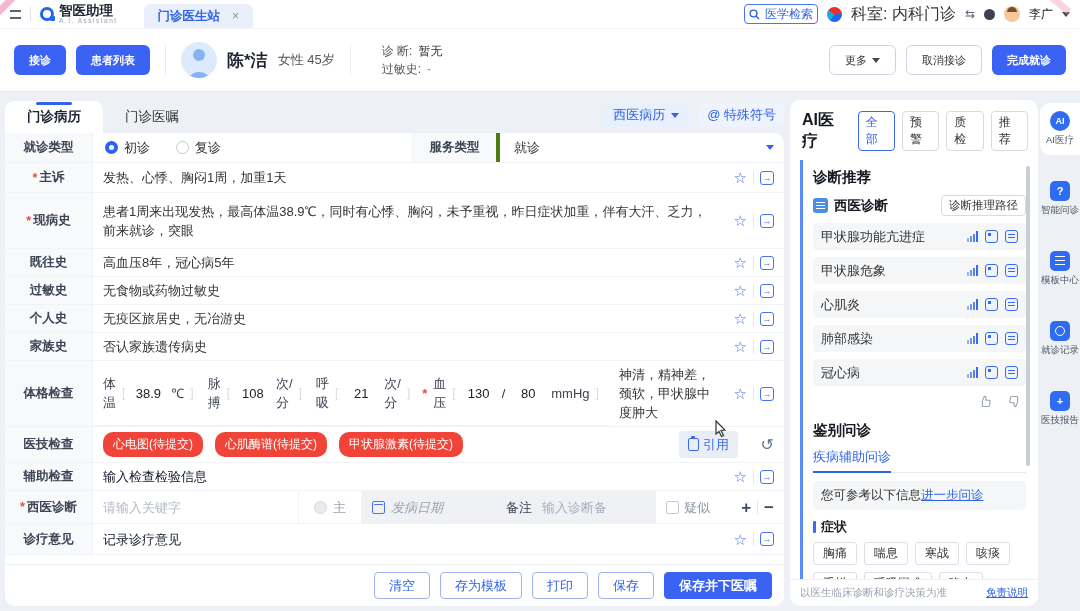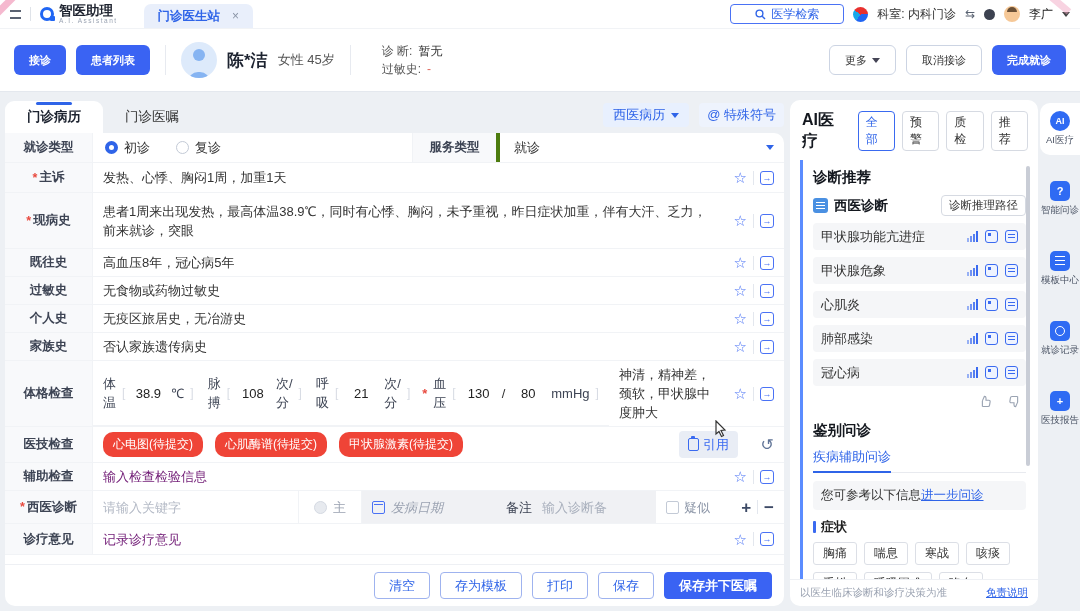--- a/index.html
+++ b/index.html
@@ -15,22 +15,22 @@
 .tdiv{width:1px;height:14px;background:#dfe3e9;margin:0 9px;}
 .logo{display:flex;align-items:center;gap:5px;}
 .logo-ring{width:14px;height:14px;border:3px solid #2166f3;border-radius:50%;position:relative;}
 .logo-ring::after{content:"";position:absolute;right:-4px;bottom:-3px;width:5px;height:5px;background:#2166f3;border-radius:1px;}
 .logo-title{font-size:13.5px;font-weight:bold;color:#1f2430;line-height:13px;}
 .logo-sub{font-size:6.5px;color:#9aa3b2;letter-spacing:1.5px;}
 .doc-tab{margin-left:26px;height:24px;align-self:flex-end;display:flex;align-items:center;gap:12px;background:#e9effb;padding:0 14px;border-radius:7px 7px 0 0;}
 .doc-tab-label{font-size:12.5px;font-weight:bold;color:#2f64e8;}
 .doc-tab-close{font-size:12px;color:#8a94a6;line-height:1;}
 .topbar-right{margin-left:auto;display:flex;align-items:center;gap:9px;}
-.search-btn{display:flex;align-items:center;gap:5px;border:1px solid #4a72f5;border-radius:4px;height:20px;padding:0 24px;color:#2f64e8;font-size:12px;background:#fff;}
-.dept{font-size:12px;color:#333;}
+.search-btn{display:flex;align-items:center;gap:5px;border:1px solid #4a72f5;border-radius:4px;height:20px;padding:0 4px;color:#2f64e8;font-size:12px;background:#fff;}
+.dept{font-size:16px;color:#333;}
 .swap{color:#5a6372;font-size:12px;}
 .swirl{width:15px;height:15px;border-radius:50%;background:conic-gradient(#e8312f 0 25%,#2166f3 25% 60%,#18a7e8 60% 85%,#e8312f 85%);}
 .cam-dot{width:11px;height:11px;border-radius:50%;background:#3c4250;}
 .avatar-s{width:16px;height:16px;border-radius:50%;background:#f6c897;position:relative;overflow:hidden;}
 .avatar-s::before{content:"";position:absolute;top:1px;left:3px;width:10px;height:5px;border-radius:5px 5px 0 0;background:#6b5036;}
 .username{font-size:12px;color:#222;}
 .tri-dn{width:0;height:0;border-left:4px solid transparent;border-right:4px solid transparent;border-top:5px solid #444;}
 
 
 .patientbar{position:absolute;top:28px;left:0;width:100%;height:64px;background:#fff;border-top:1px solid #f1f3f6;border-bottom:1px solid #e4e8ee;display:flex;align-items:center;padding:0 14px;z-index:5;}
@@ -62,21 +62,21 @@
 .tabrow-right{margin-left:auto;display:flex;align-items:center;gap:10px;padding-bottom:6px;}
 .pill-blue{display:flex;align-items:center;gap:6px;background:#e8f0fe;border-radius:4px;padding:3px 10px;color:#2f64e8;font-size:13px;}
 .pill-plain{display:flex;align-items:center;color:#2f64e8;font-size:13px;padding:3px 8px;background:#eef3fd;border-radius:4px;}
 
 
 .card{background:#fff;border-radius:0 10px 10px 10px;height:calc(100% - 33px);display:flex;flex-direction:column;overflow:hidden;}
 .frow{display:flex;border-bottom:1px solid #f1f3f6;min-height:28px;}
 .flabel{flex:0 0 88px;background:#f8f9fb;border-right:1px solid #f1f3f6;display:flex;align-items:center;justify-content:center;font-size:12.5px;font-weight:bold;color:#3d4454;gap:2px;padding:4px;}
 .req{color:#e84a3f;font-weight:bold;}
 .fcontent{flex:1;display:flex;align-items:center;padding:4px 10px;font-size:13px;color:#333;line-height:19px;}
-.ph{color:#701a75;}
+.ph{color:#0f172a;}
 .ficons{flex:0 0 64px;display:flex;align-items:center;justify-content:flex-end;gap:6px;padding-right:10px;}
 .idiv{width:1px;height:14px;background:#e3e7ee;}
 .ic-star{color:#4a72f5;font-size:15px;line-height:1;}
 .ic-save{width:14px;height:14px;border:1.4px solid #4a72f5;border-radius:3px;color:#4a72f5;display:inline-flex;align-items:center;justify-content:center;font-size:9px;font-weight:bold;}
 .ic-save::after{content:"→";}
 .radio{width:13px;height:13px;border-radius:50%;border:1px solid #c3cad6;background:#fff;display:inline-block;}
 .radio.sel{border:4px solid #2f64e8;}
 .radio.gray{background:#e7eaef;border-color:#d4d9e2;}
 .chk{width:13px;height:13px;border:1px solid #c3cad6;border-radius:2px;background:#fff;display:inline-block;}
 .svc-label{flex:0 0 88px;background:#f8f9fb;border-left:1px solid #f1f3f6;border-right:4px solid #4d7c0f;align-self:stretch;display:flex;align-items:center;justify-content:center;font-size:12.5px;font-weight:bold;color:#3d4454;}

